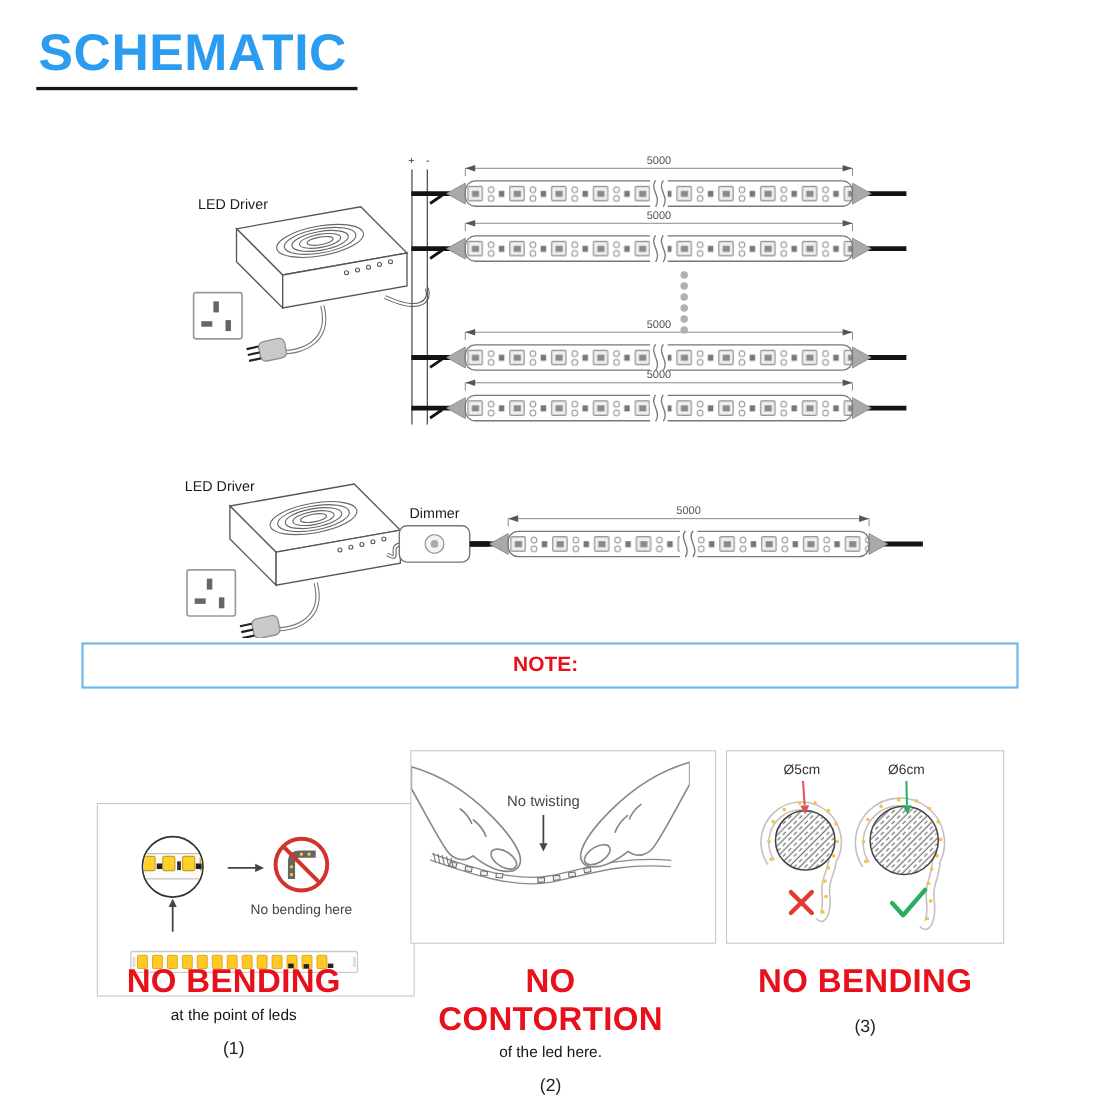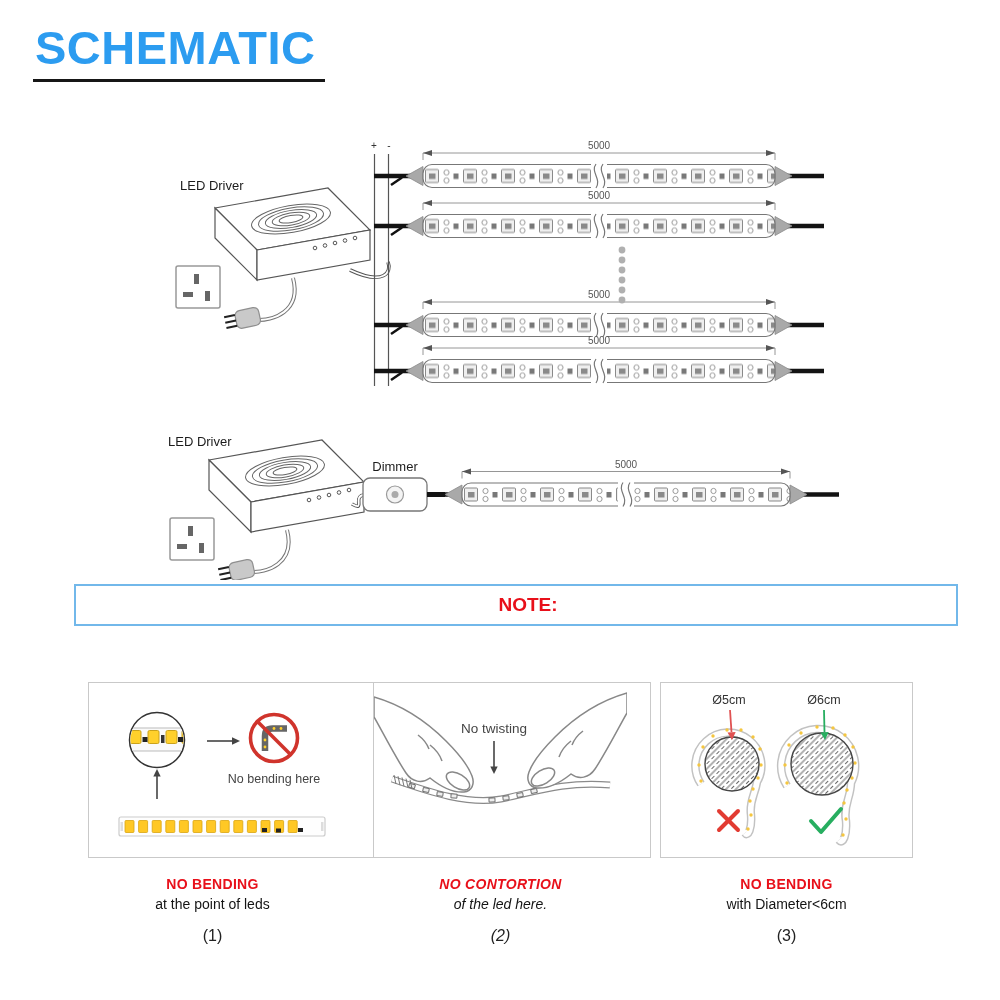--- a/index.html
+++ b/index.html
@@ -4,31 +4,31 @@
 <style>
   html,body{margin:0;padding:0;background:#fff;}
   .page{position:relative;width:1000px;height:1000px;background:#fff;overflow:hidden;
         font-family:"Liberation Sans",sans-serif;color:#111;}
   .title{position:absolute;left:33px;top:22px;margin:0;font-size:47px;font-weight:bold;
          color:var(--accent-blue,#2c9cf0);letter-spacing:.5px;
          border-bottom:3px solid #161616;padding:0 10px 5px 2px;line-height:1.1;text-align:right;}
   #diagram-svg{position:absolute;left:0;top:120px;}
   .note{position:absolute;left:74px;top:584px;width:848px;height:38px;
         border:2px solid var(--note-border,#72b8ea);display:flex;align-items:center;justify-content:center;
-        font-size:19px;color:#161616;white-space:nowrap;padding-left:32px;}
+        font-size:19px;color:#161616;white-space:nowrap;}
   .note .note-label{color:var(--accent-red,#e8101a);font-weight:bold;margin-right:8px;}
   .panel{position:absolute;top:682px;height:176px;border:1px solid #c9c9c9;background:#fff;box-sizing:border-box;}
-  #panel1{left:88px;width:289px;}
+  #panel1{left:88px;width:289px;margin-top:48px;}
   #panel2{left:373px;width:278px;}
   #panel3{left:660px;width:253px;}
   .caption{position:absolute;top:876px;text-align:center;}
   #cap1{left:88px;width:249px;}
-  #cap2{left:373px;width:255px;font-style:italic;}
+  #cap2{left:373px;width:255px;}
   #cap3{left:660px;width:253px;}
-  .cap-title{font-size:14px;font-weight:bold;color:var(--accent-red,#e8101a);letter-spacing:.3px;}
+  .cap-title{font-size:30px;font-weight:bold;color:var(--accent-red,#e8101a);letter-spacing:.3px;}
   .cap-sub{font-size:14px;color:#141414;margin-top:4px;}
   .cap-num{font-size:16px;color:#222;margin-top:15px;}
   svg text{font-family:"Liberation Sans",sans-serif;}
   .dlabel{font-size:13px;fill:#1c1c1c;}
   .dim{font-size:10px;fill:#555;}
   .pm{font-size:10px;fill:#333;}
   .ann{font-size:12.5px;fill:#454545;}
   .diacap{font-size:12.5px;fill:#333;}
 </style>
 </head>
@@ -418,17 +418,16 @@
     <div class="cap-sub">at the point of leds</div>
     <div class="cap-num">(1)</div>
   </div>
   <div class="caption" id="cap2">
     <div class="cap-title">NO CONTORTION</div>
     <div class="cap-sub">of the led here.</div>
     <div class="cap-num">(2)</div>
   </div>
   <div class="caption" id="cap3">
     <div class="cap-title">NO BENDING</div>
-    <div class="cap-sub">with Diameter&lt;6cm</div>
     <div class="cap-num">(3)</div>
   </div>
 
 </div>
 
 </body></html>

